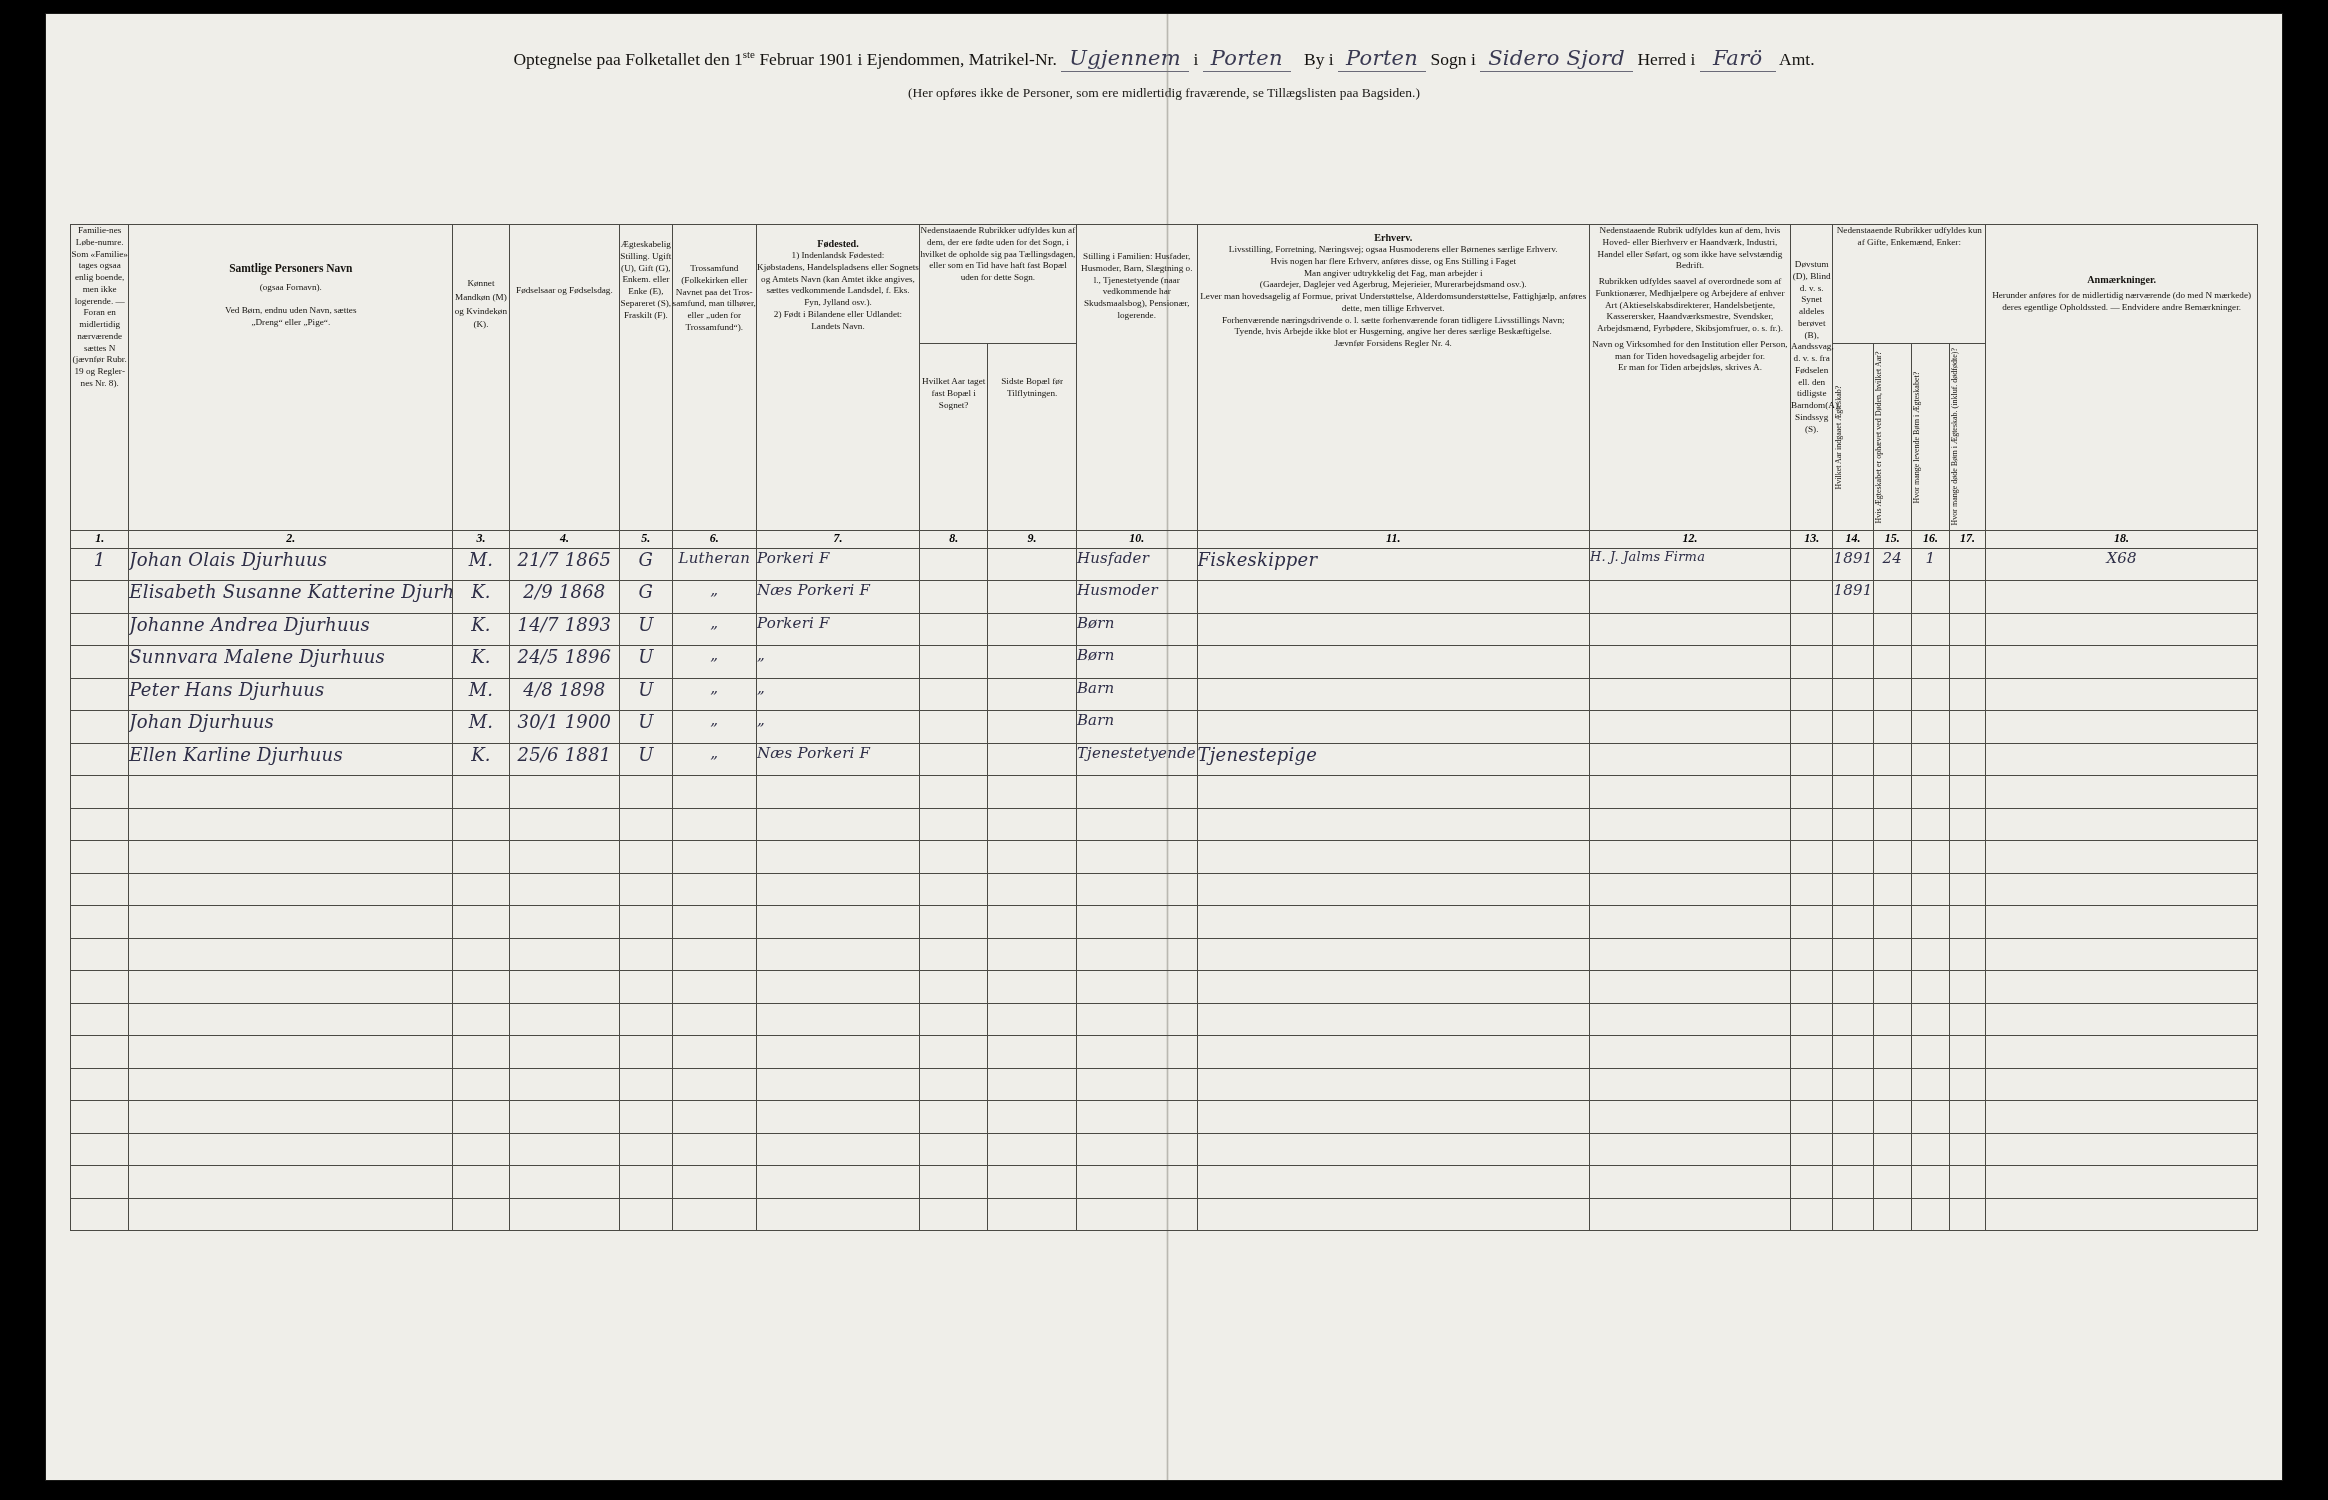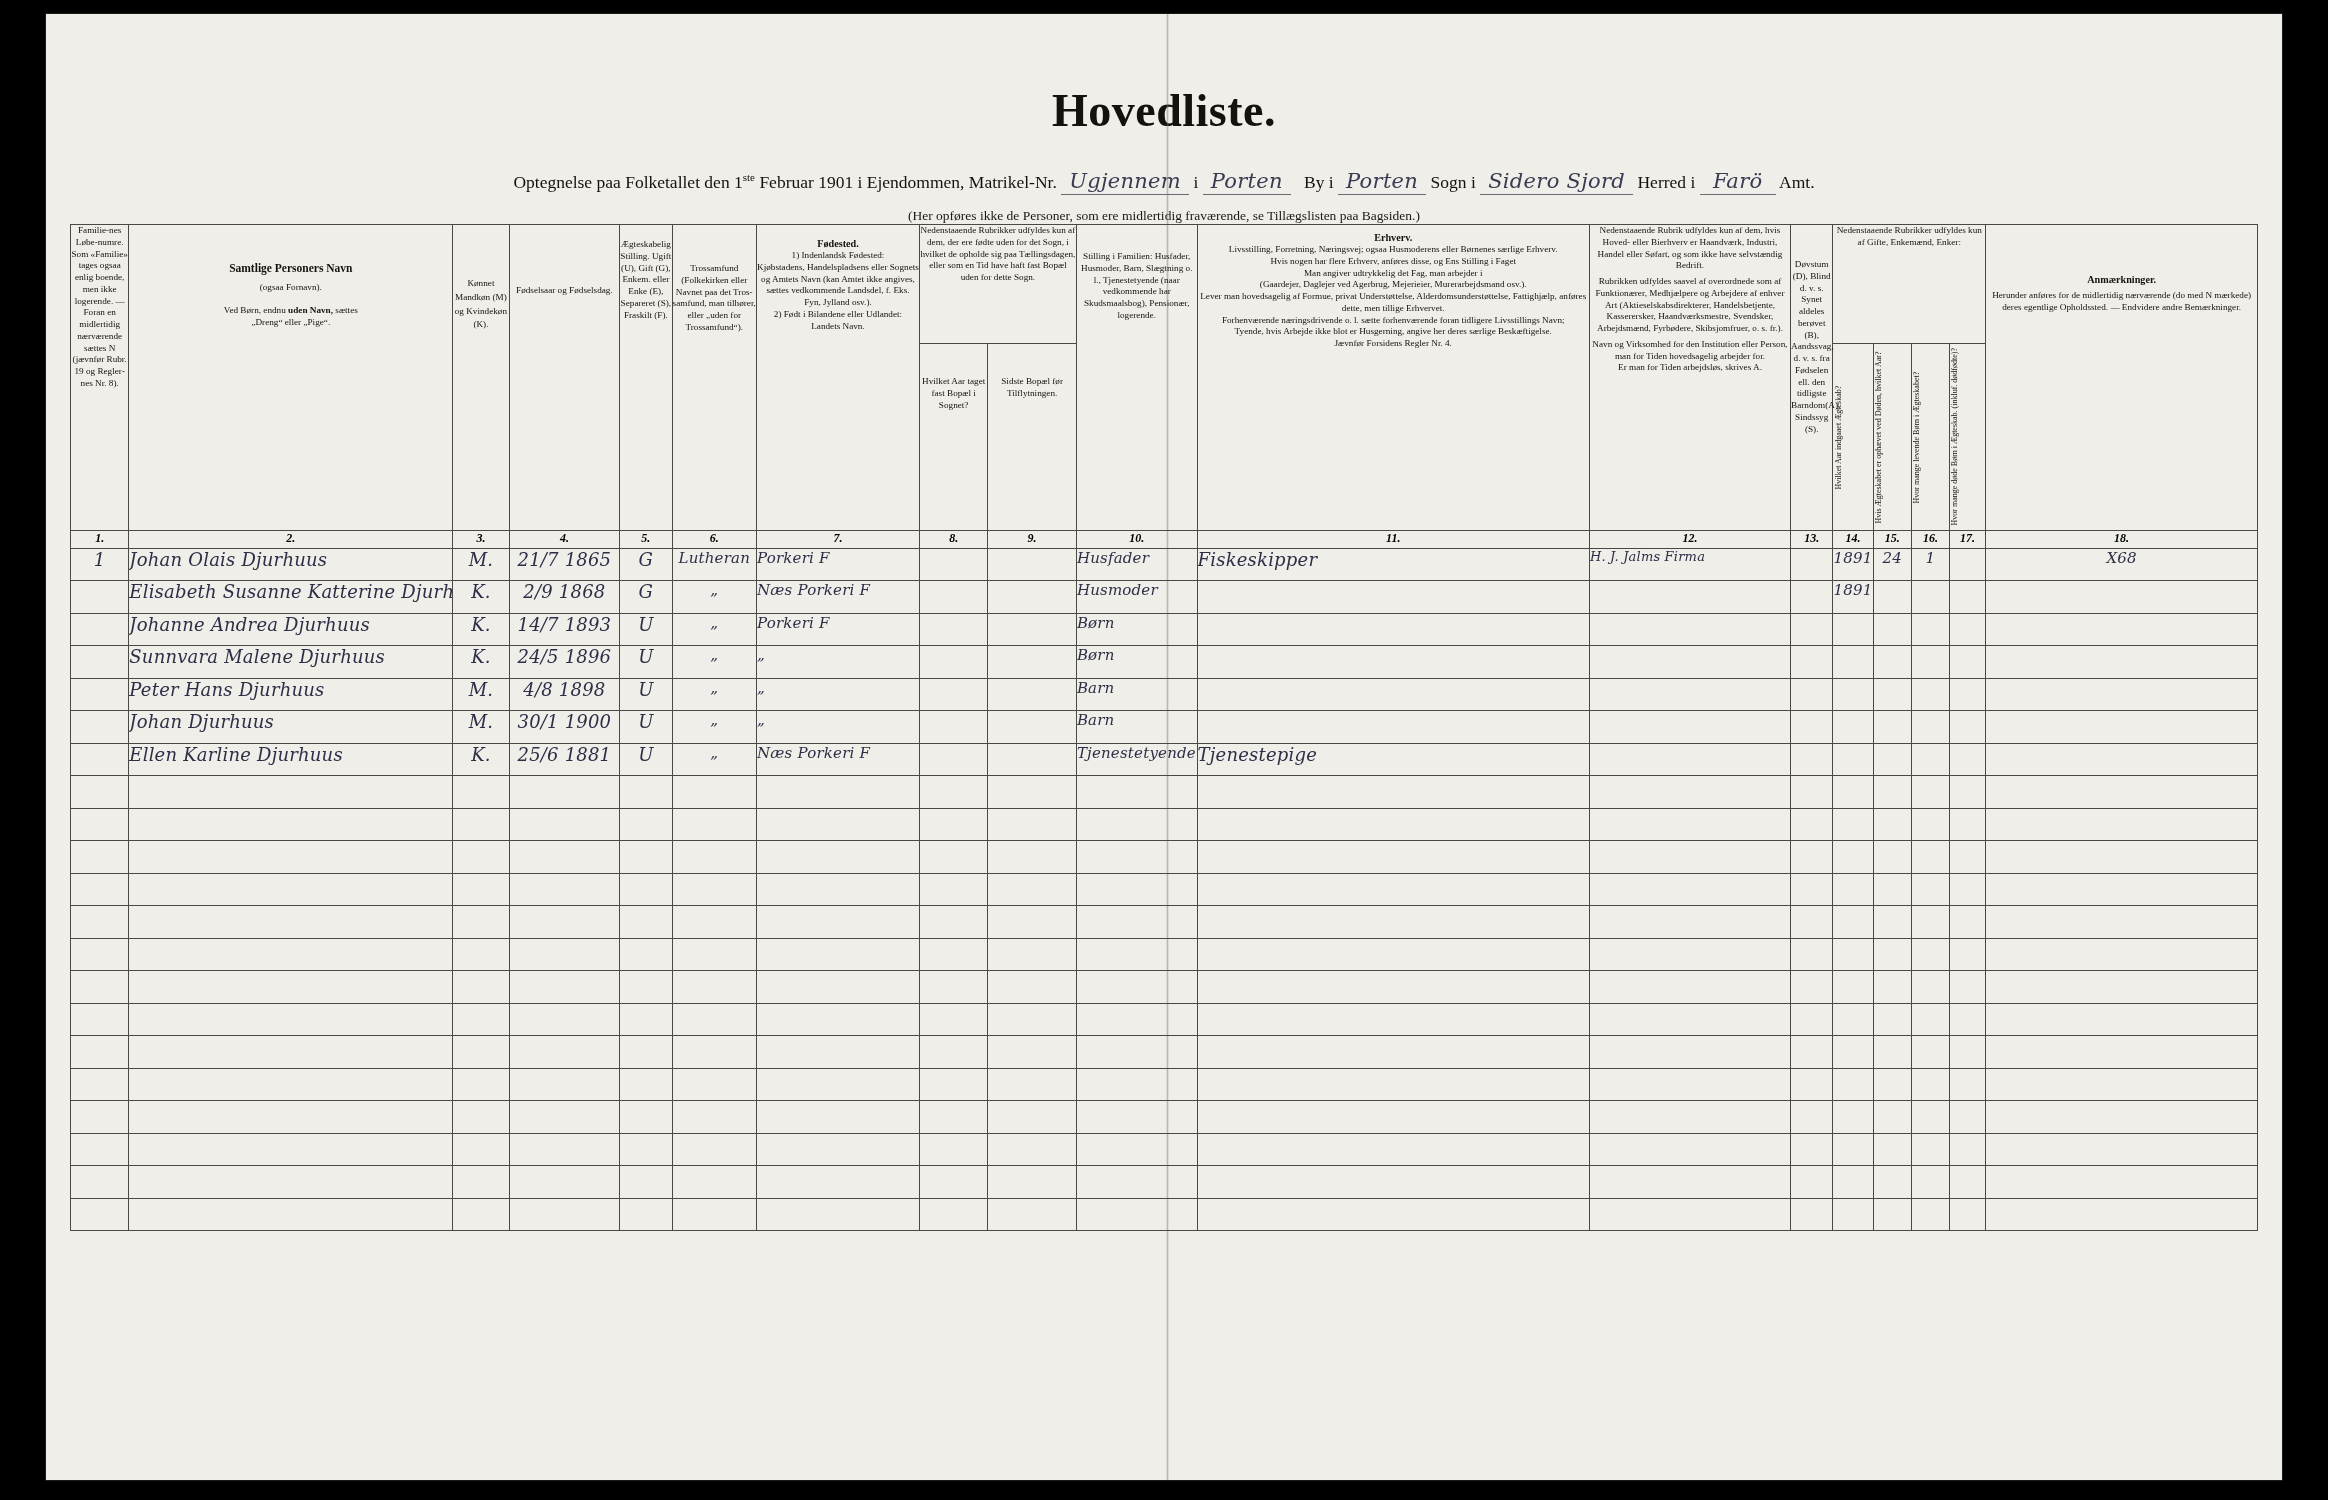--- a/index.html
+++ b/index.html
@@ -88,21 +88,21 @@
     padding: 0;
   }
   .hdr {
     font-size: 9.2px;
     line-height: 1.28;
     text-align: center;
     padding: 4px 2px 3px 2px;
     color: #15130f;
     font-family: "Liberation Serif", serif;
   }
-  .hdr b { font-weight: bold; }
+  .hdr b { font-weight: normal; }
   .hdr .big { font-size: 11.5px; font-weight: bold; }
   .hdr .med { font-size: 10.2px; font-weight: bold; }
   .numrow td {
     text-align: center;
     font-size: 12px;
     font-weight: bold;
     font-style: italic;
     height: 17px;
     padding: 1px 0 2px 0;
     border-top: 2px solid #3b3a36;
@@ -124,21 +124,20 @@
   .cellhand.small { font-size: 15px; margin-top: 20px; }
   .cellhand.ctr { text-align: center; padding-left: 0; padding-right: 0; }
   .cellhand.tiny { font-size: 13px; margin-left: 48px; }
 </style>
 </head>
 <body>
 
 <div class="page">
   <div class="fold"></div>
 
-  <div class="title">Hovedliste.</div>
 
   <div class="subline">
     <span>Optegnelse paa Folketallet den 1</span><span class="sup">ste</span>
     <span>Februar 1901 i Ejendommen, Matrikel-Nr.</span>
     <span class="hand hand-ul">Ugjennem</span>
     <span>i</span>
     <span class="hand hand-ul">Porten</span>
     &nbsp;
     <span>By i</span>
     <span class="hand hand-ul">Porten</span>

